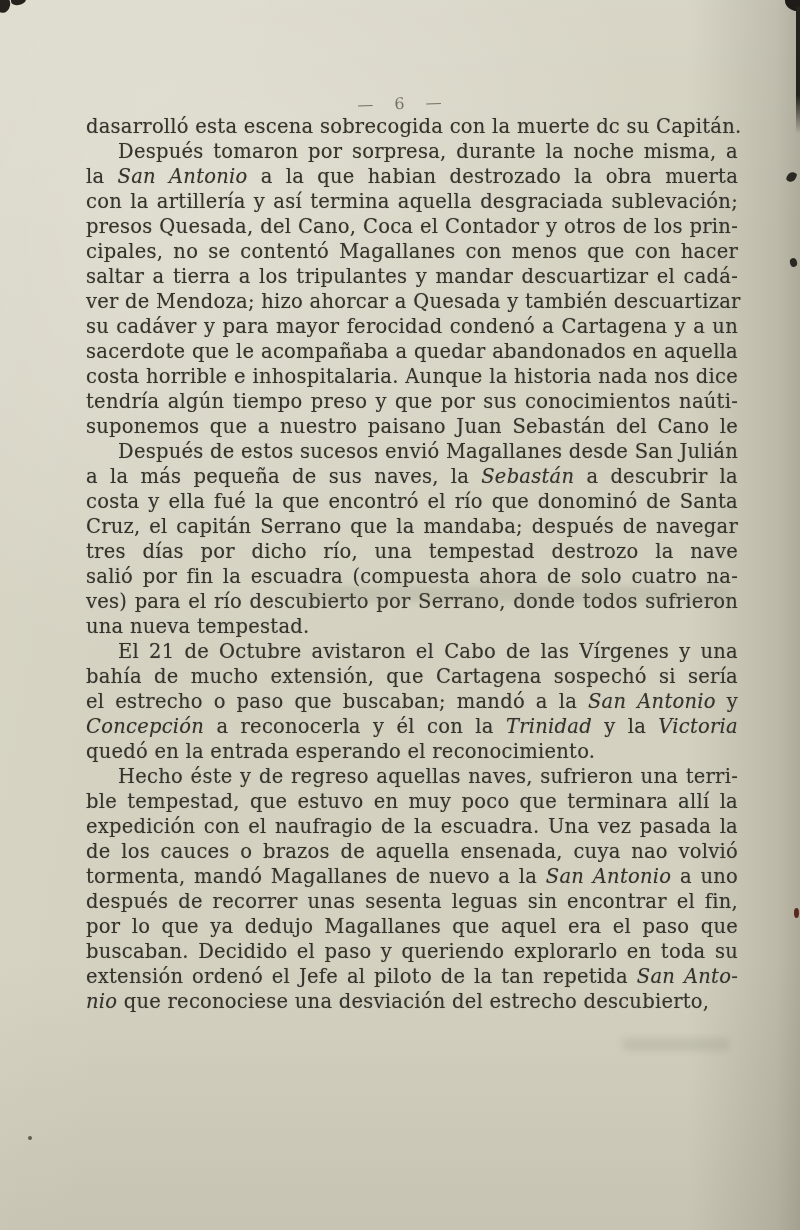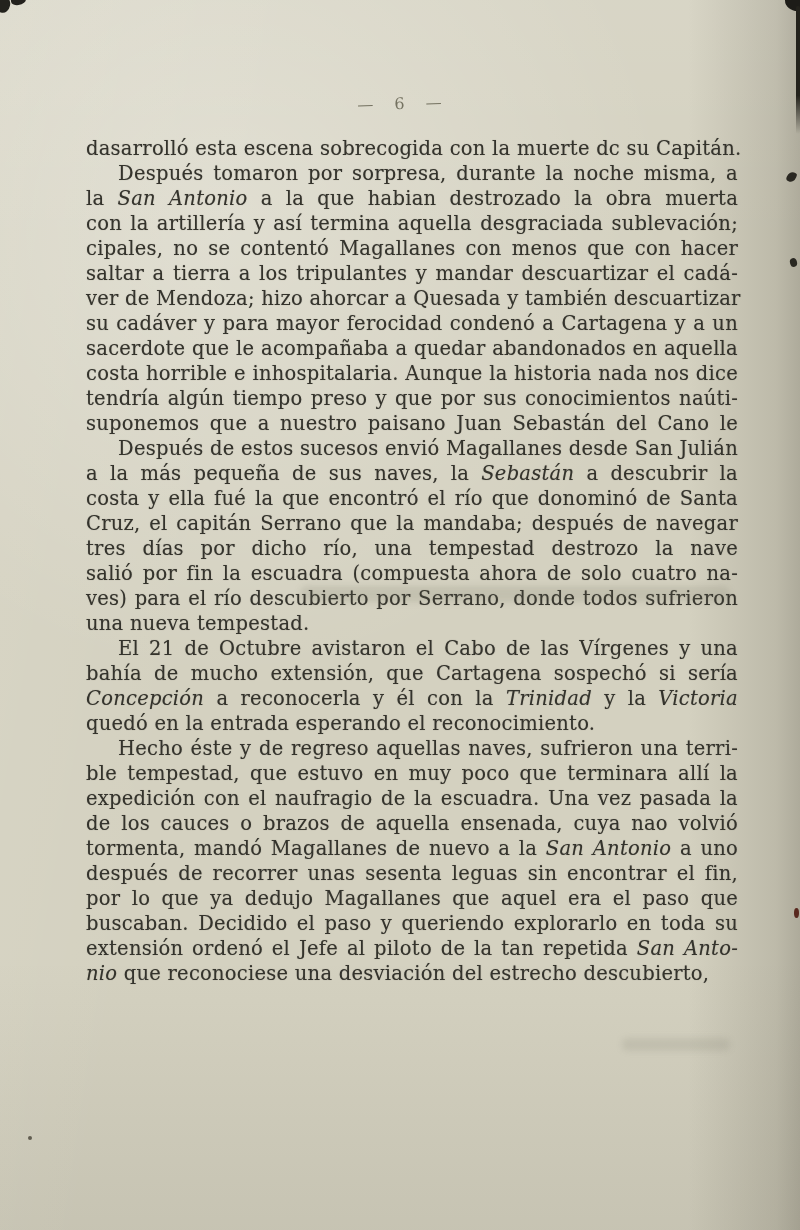--- a/index.html
+++ b/index.html
@@ -13,21 +13,21 @@
       var(--paper, #d4d1c0);
     font-family:"DejaVu Serif","Liberation Serif",serif;
     color:var(--ink, #34332c);
   }
   .pageno {
     position:absolute; top:94px; left:0; width:800px; text-align:center;
     font-size:16px; color:var(--pageno-ink, #63614f);
     letter-spacing:1px; word-spacing:14px; transform:rotate(-1.6deg); opacity:.85;
   }
   #text-block {
-    position:absolute; left:86px; top:136px; width:652px;
+    position:absolute; left:86px; top:114px; width:652px;
     font-size:19.5px; line-height:25px; letter-spacing:0.25px;
     text-shadow:0 0 1px rgba(52,51,44,0.40);
   }
   .line { white-space:nowrap; text-align:justify; text-align-last:justify; height:25px; overflow:visible; }
   .line.last { text-align-last:auto; }
   .line.ind { text-indent:32px; }
   .line i { font-style:italic;margin-top:48px; }
 
   .art { position:absolute; }
   .ghost1 { left:300px; top:586px; width:430px; height:16px; background:rgba(106,104,90,0.16); filter:blur(3px); border-radius:8px; }
@@ -49,20 +49,21 @@
   <div class="pageno">— 6 —</div>
 
   <div id="text-block">
       <div>
         <div class="line"><span>dasarrolló esta escena sobrecogida con la muerte dc su Capitán.</span></div>
       </div>
       <div>
         <div class="line ind"><span>Después tomaron por sorpresa, durante la noche misma, a</span></div>
         <div class="line"><span>la </span><i>San Antonio</i><span> a la que habian destrozado la obra muerta</span></div>
         <div class="line"><span>con la artillería y así termina aquella desgraciada sublevación;</span></div>
+        <div class="line"><span>presos Quesada, del Cano, Coca el Contador y otros de los prin-</span></div>
         <div class="line"><span>cipales, no se contentó Magallanes con menos que con hacer</span></div>
         <div class="line"><span>saltar a tierra a los tripulantes y mandar descuartizar el cadá-</span></div>
         <div class="line"><span>ver de Mendoza; hizo ahorcar a Quesada y también descuartizar</span></div>
         <div class="line"><span>su cadáver y para mayor ferocidad condenó a Cartagena y a un</span></div>
         <div class="line"><span>sacerdote que le acompañaba a quedar abandonados en aquella</span></div>
         <div class="line"><span>costa horrible e inhospitalaria. Aunque la historia nada nos dice</span></div>
         <div class="line"><span>tendría algún tiempo preso y que por sus conocimientos naúti-</span></div>
         <div class="line"><span>suponemos que a nuestro paisano Juan Sebastán del Cano le</span></div>
       </div>
       <div>
@@ -73,20 +74,21 @@
         <div class="line"><span>tres días por dicho río, una tempestad destrozo la nave</span></div>
       </div>
       <div>
         <div class="line"><span>salió por fin la escuadra (compuesta ahora de solo cuatro na-</span></div>
         <div class="line"><span>ves) para el río descubierto por Serrano, donde todos sufrieron</span></div>
         <div class="line last"><span>una nueva tempestad.</span></div>
       </div>
       <div>
         <div class="line ind"><span>El 21 de Octubre avistaron el Cabo de las Vírgenes y una</span></div>
         <div class="line"><span>bahía de mucho extensión, que Cartagena sospechó si sería</span></div>
+        <div class="line"><span>el estrecho o paso que buscaban; mandó a la </span><i>San Antonio</i><span> y</span></div>
         <div class="line"><i>Concepción</i><span> a reconocerla y él con la </span><i>Trinidad</i><span> y la </span><i>Victoria</i></div>
         <div class="line last"><span>quedó en la entrada esperando el reconocimiento.</span></div>
       </div>
       <div>
         <div class="line ind"><span>Hecho éste y de regreso aquellas naves, sufrieron una terri-</span></div>
         <div class="line"><span>ble tempestad, que estuvo en muy poco que terminara allí la</span></div>
         <div class="line"><span>expedición con el naufragio de la escuadra. Una vez pasada la</span></div>
         <div class="line"><span>de los cauces o brazos de aquella ensenada, cuya nao volvió</span></div>
         <div class="line"><span>tormenta, mandó Magallanes de nuevo a la </span><i>San Antonio</i><span> a uno</span></div>
         <div class="line"><span>después de recorrer unas sesenta leguas sin encontrar el fin,</span></div>

